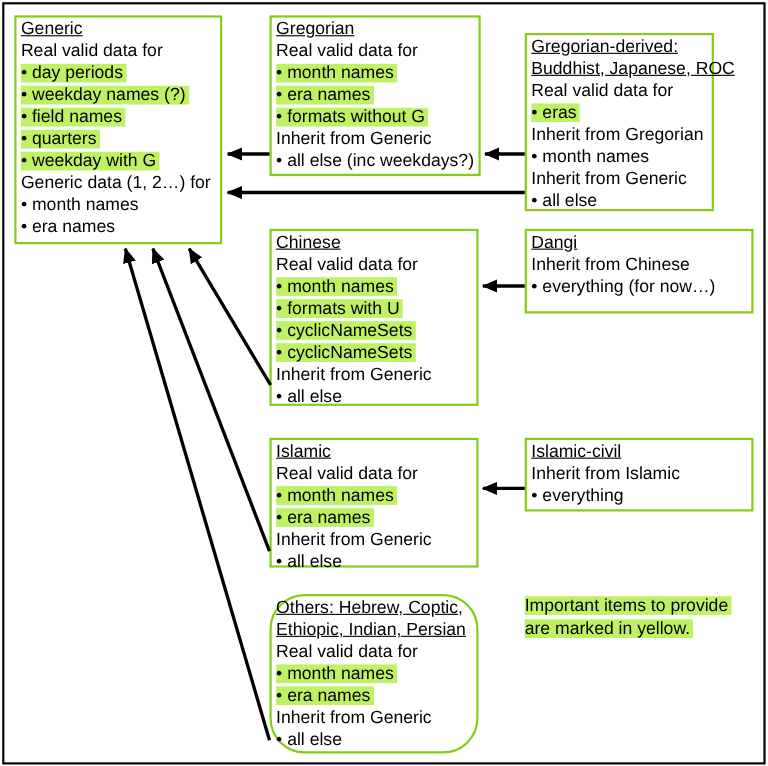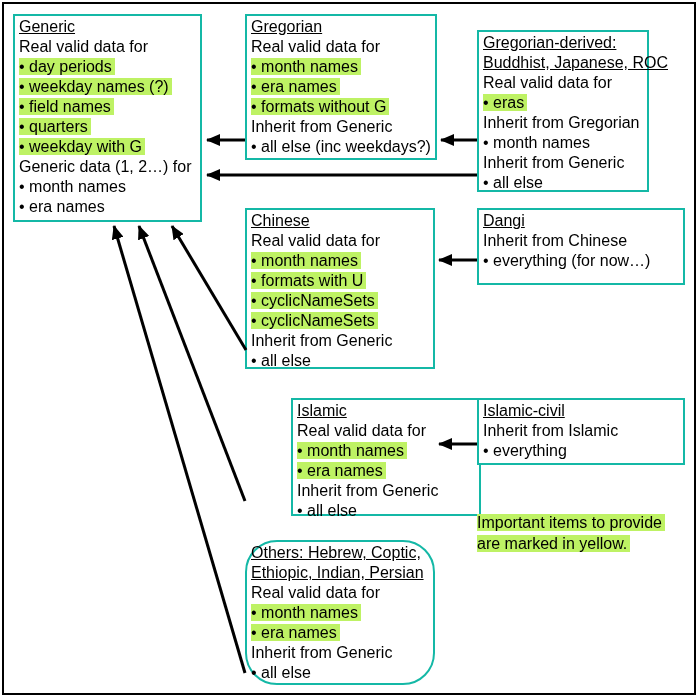--- a/index.html
+++ b/index.html
@@ -16,21 +16,21 @@
   .outer-border {
     position: absolute;
     left: 2px; top: 2px;
     width: 690px; height: 689px;
     border: 2px solid #000000;
     pointer-events: none;
   }
   .box {
     position: absolute;
     box-sizing: border-box;
-    border: 2px solid #14b8a6;
+    border: 2px solid #84cc16;
     background: #ffffff;
     padding: 1px 0 0 4px;
   }
   .line {
     height: 20px;
     line-height: 20px;
     white-space: nowrap;
   }
   .title { text-decoration: underline; }
   .hl {
@@ -99,21 +99,21 @@
     <div class="line">Inherit from Generic</div>
     <div class="line">• all else</div>
   </div>
 
   <div class="box" style="left:477px; top:208px; width:208px; height:77px;">
     <div class="line title">Dangi</div>
     <div class="line">Inherit from Chinese</div>
     <div class="line">• everything (for now…)</div>
   </div>
 
-  <div class="box" style="left:245px; top:398px; width:190px; height:118px;margin-left:46px;">
+  <div class="box" style="left:245px; top:398px; width:190px; height:118px;">
     <div class="line title">Islamic</div>
     <div class="line">Real valid data for</div>
     <div class="line"><span class="hl">• month names</span></div>
     <div class="line"><span class="hl">• era names</span></div>
     <div class="line">Inherit from Generic</div>
     <div class="line">• all else</div>
   </div>
 
   <div class="box" style="left:477px; top:398px; width:208px; height:67px;">
     <div class="line title">Islamic-civil</div>
@@ -124,21 +124,21 @@
   <div class="box" style="left:245px; top:540px; width:190px; height:145px;border-radius:32px;">
     <div class="line title">Others: Hebrew, Coptic,</div>
     <div class="line title">Ethiopic, Indian, Persian</div>
     <div class="line">Real valid data for</div>
     <div class="line"><span class="hl">• month names</span></div>
     <div class="line"><span class="hl">• era names</span></div>
     <div class="line">Inherit from Generic</div>
     <div class="line">• all else</div>
   </div>
 
-  <div style="position:absolute; left:477px; top:512px;">
+  <div style="position:absolute; left:477px; top:540px;">
     <div class="note-line"><span class="hl">Important items to provide</span></div>
     <div class="note-line"><span class="hl">are marked in yellow.</span></div>
   </div>
 
   <svg id="arrows" width="698" height="696">
     <defs>
       <marker id="ah" viewBox="0 0 14 12" refX="13" refY="6" markerWidth="14" markerHeight="12" orient="auto" markerUnits="userSpaceOnUse">
         <path d="M0,0 L14,6 L0,12 z" fill="#000000"></path>
       </marker>
     </defs>

